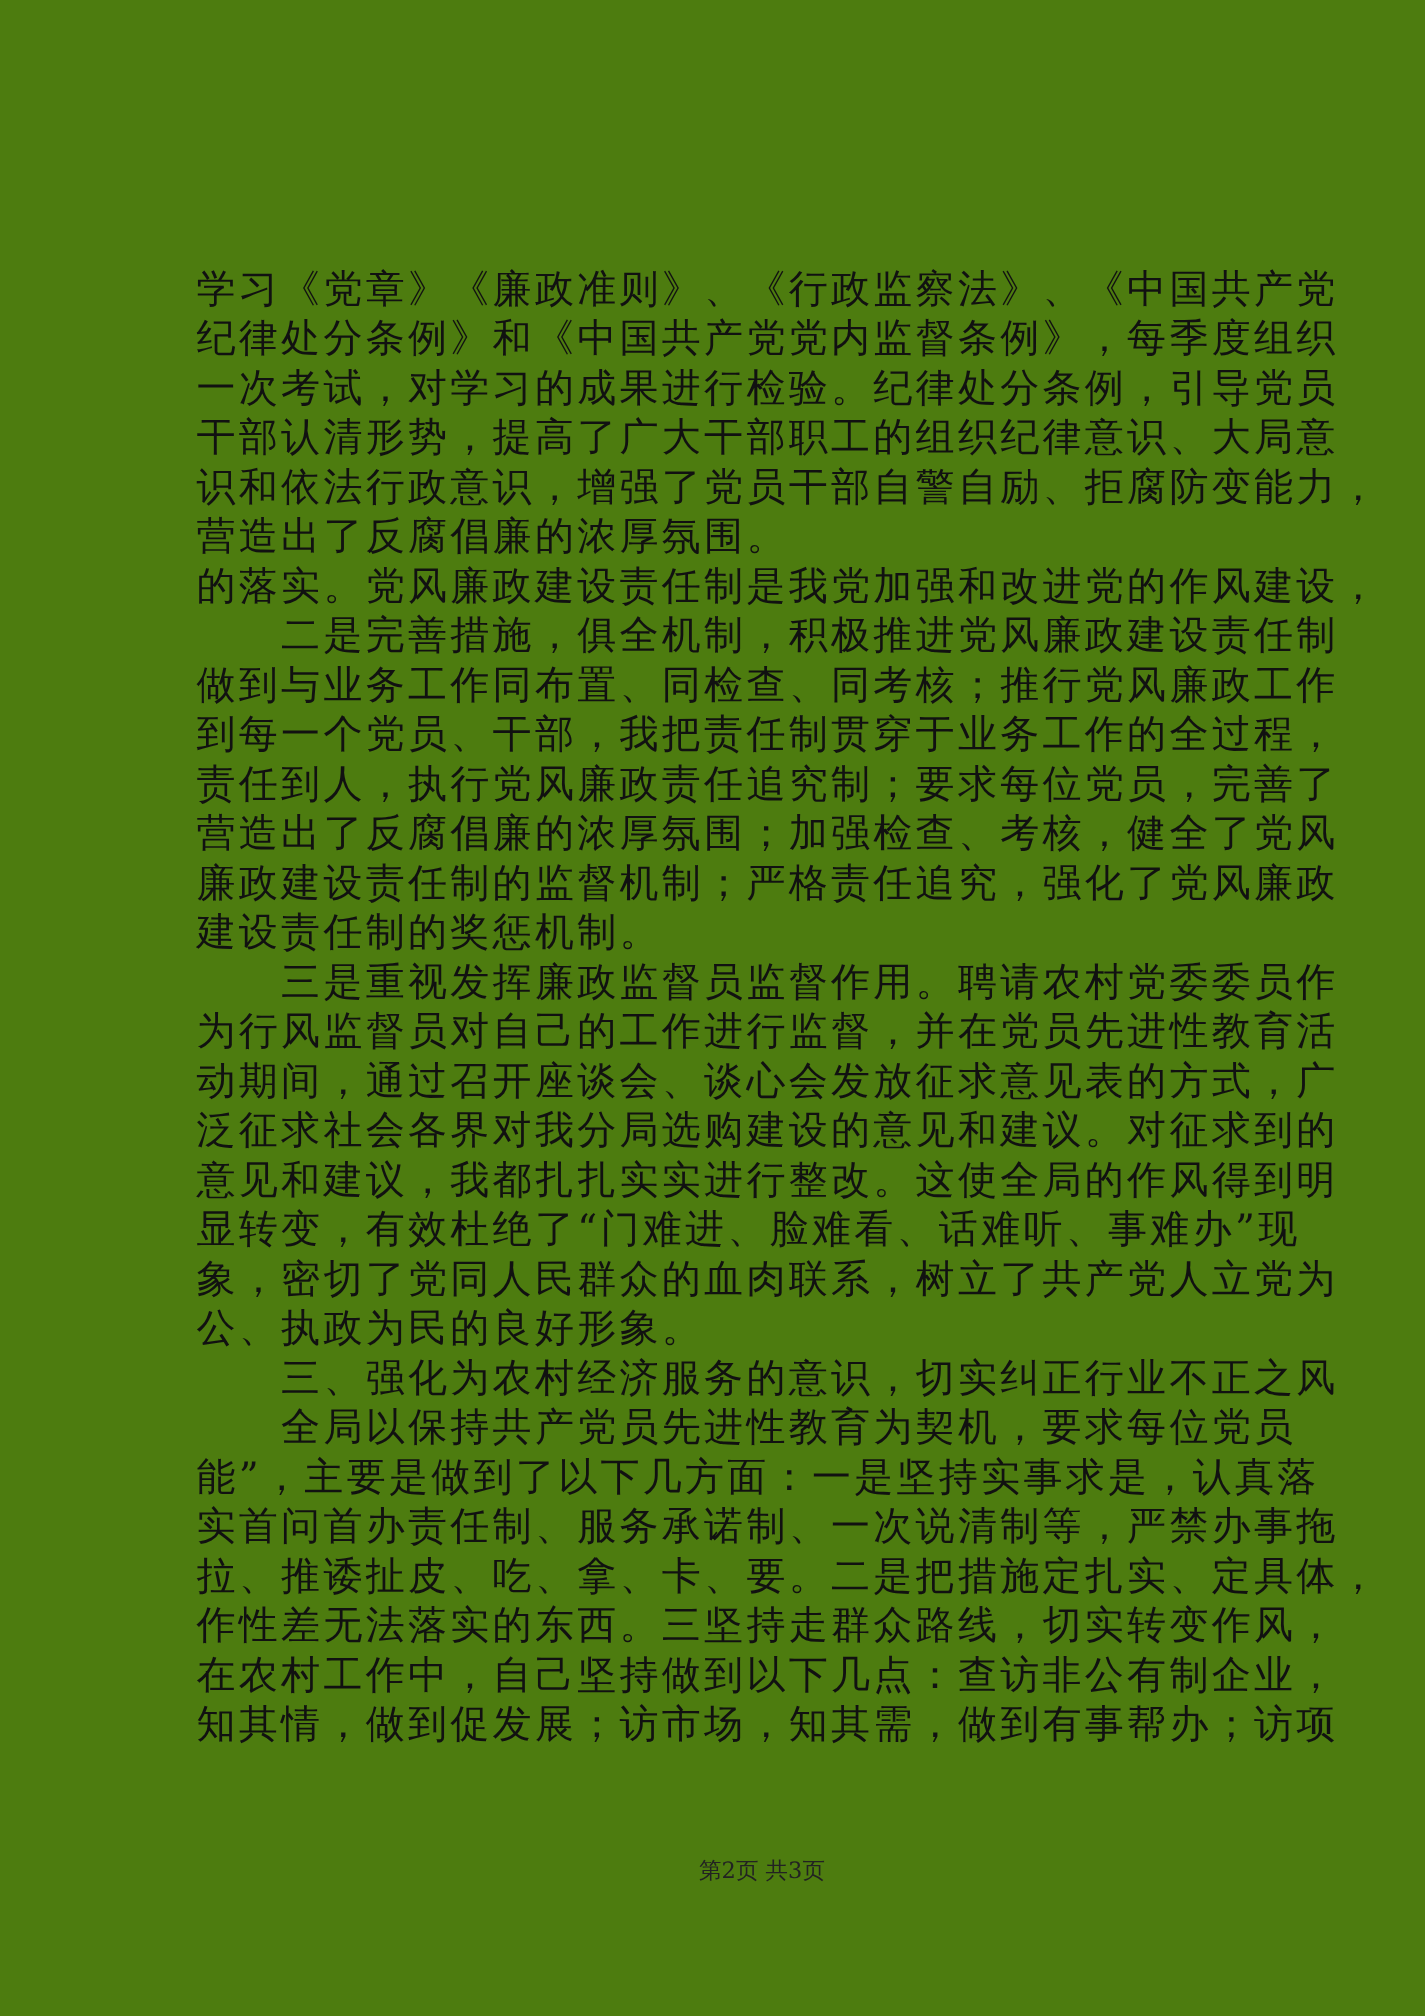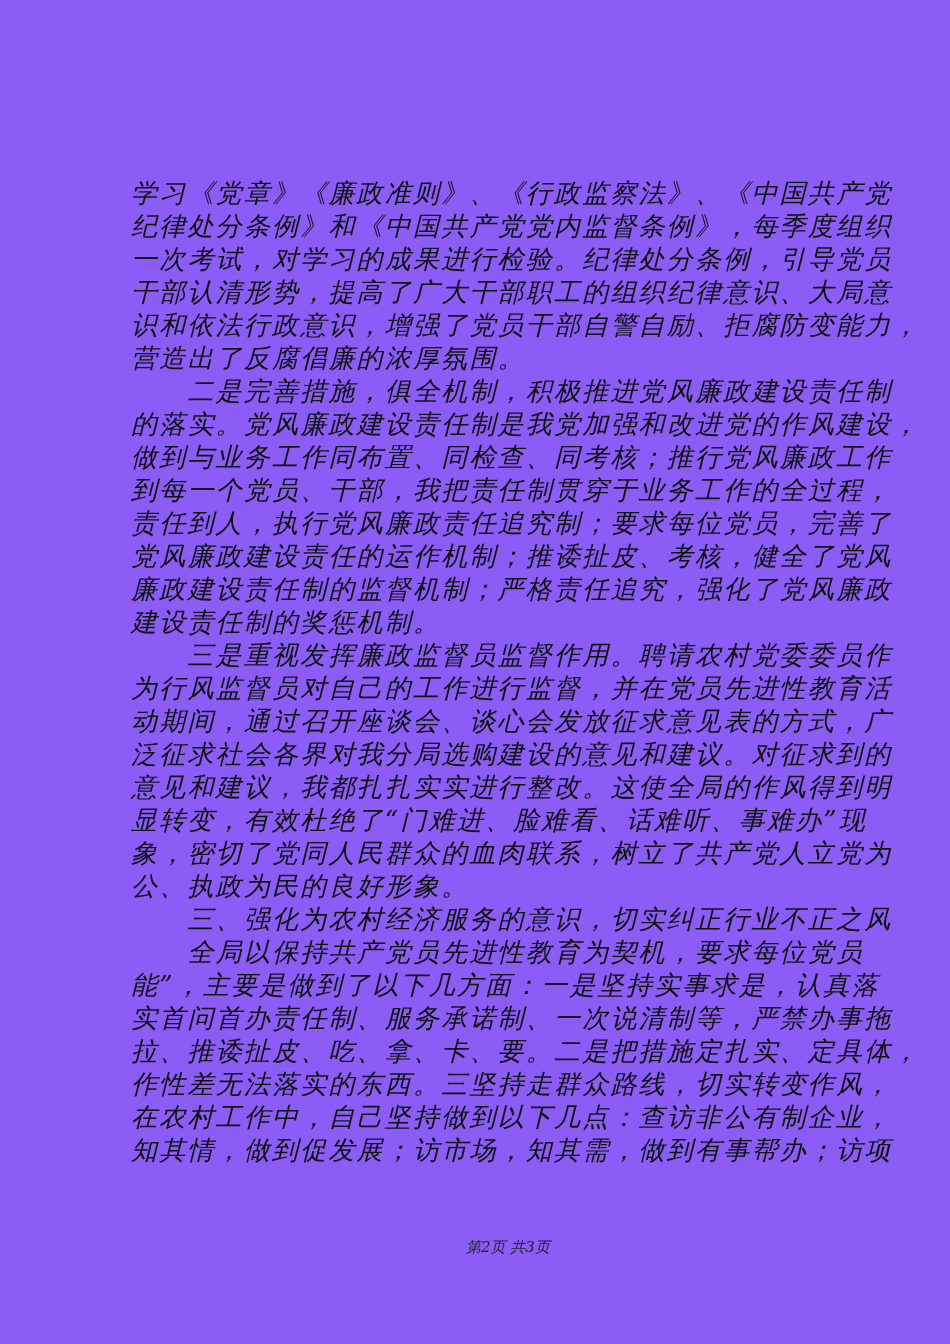--- a/index.html
+++ b/index.html
@@ -1,17 +1,17 @@
 <!DOCTYPE html>
 <html><head>
 <meta charset="utf-8">
 <style>
   html, body { margin: 0; padding: 0; background: #ffffff; }
   body { width: 950px; height: 1344px; position: relative; overflow: hidden; }
-  .page { position: absolute; left: 0; top: 0; width: 950px; height: 1344px; background: #8b5cf6; font-style: italic; }
+  .page { position: absolute; left: 0; top: 0; width: 950px; height: 1344px; background: #4d7c0f; }
   .content {
     position: absolute; left: 131px; top: 177px; width: 700px;
     font-family: "DejaVu Serif", "Liberation Serif", serif;
     font-size: 26px; line-height: 33px; color: #111;
     letter-spacing: 2.2px;
   }
   .line { display: block; white-space: nowrap; height: 33px; overflow: visible; }
   .footer {
     position: absolute; left: 0; width: 950px; top: 1238px; text-align: center;
     font-family: "DejaVu Serif", "Liberation Serif", serif; font-size: 15px; color: #222; margin-left: 33px;
@@ -21,26 +21,26 @@
 <body>
 
 <div class="page">
   <div class="content">
     <span class="line">学习《党章》《廉政准则》、《行政监察法》、《中国共产党</span>
     <span class="line">纪律处分条例》和《中国共产党党内监督条例》，每季度组织</span>
     <span class="line">一次考试，对学习的成果进行检验。纪律处分条例，引导党员</span>
     <span class="line">干部认清形势，提高了广大干部职工的组织纪律意识、大局意</span>
     <span class="line">识和依法行政意识，增强了党员干部自警自励、拒腐防变能力，</span>
     <span class="line">营造出了反腐倡廉的浓厚氛围。</span>
+    <span class="line">的落实。党风廉政建设责任制是我党加强和改进党的作风建设，</span>
     <span class="line">　　二是完善措施，俱全机制，积极推进党风廉政建设责任制</span>
-    <span class="line">的落实。党风廉政建设责任制是我党加强和改进党的作风建设，</span>
     <span class="line">做到与业务工作同布置、同检查、同考核；推行党风廉政工作</span>
     <span class="line">到每一个党员、干部，我把责任制贯穿于业务工作的全过程，</span>
     <span class="line">责任到人，执行党风廉政责任追究制；要求每位党员，完善了</span>
-    <span class="line">党风廉政建设责任的运作机制；推诿扯皮、考核，健全了党风</span>
+    <span class="line">营造出了反腐倡廉的浓厚氛围；加强检查、考核，健全了党风</span>
     <span class="line">廉政建设责任制的监督机制；严格责任追究，强化了党风廉政</span>
     <span class="line">建设责任制的奖惩机制。</span>
     <span class="line">　　三是重视发挥廉政监督员监督作用。聘请农村党委委员作</span>
     <span class="line">为行风监督员对自己的工作进行监督，并在党员先进性教育活</span>
     <span class="line">动期间，通过召开座谈会、谈心会发放征求意见表的方式，广</span>
     <span class="line">泛征求社会各界对我分局选购建设的意见和建议。对征求到的</span>
     <span class="line">意见和建议，我都扎扎实实进行整改。这使全局的作风得到明</span>
     <span class="line">显转变，有效杜绝了“门难进、脸难看、话难听、事难办”现</span>
     <span class="line">象，密切了党同人民群众的血肉联系，树立了共产党人立党为</span>
     <span class="line">公、执政为民的良好形象。</span>

